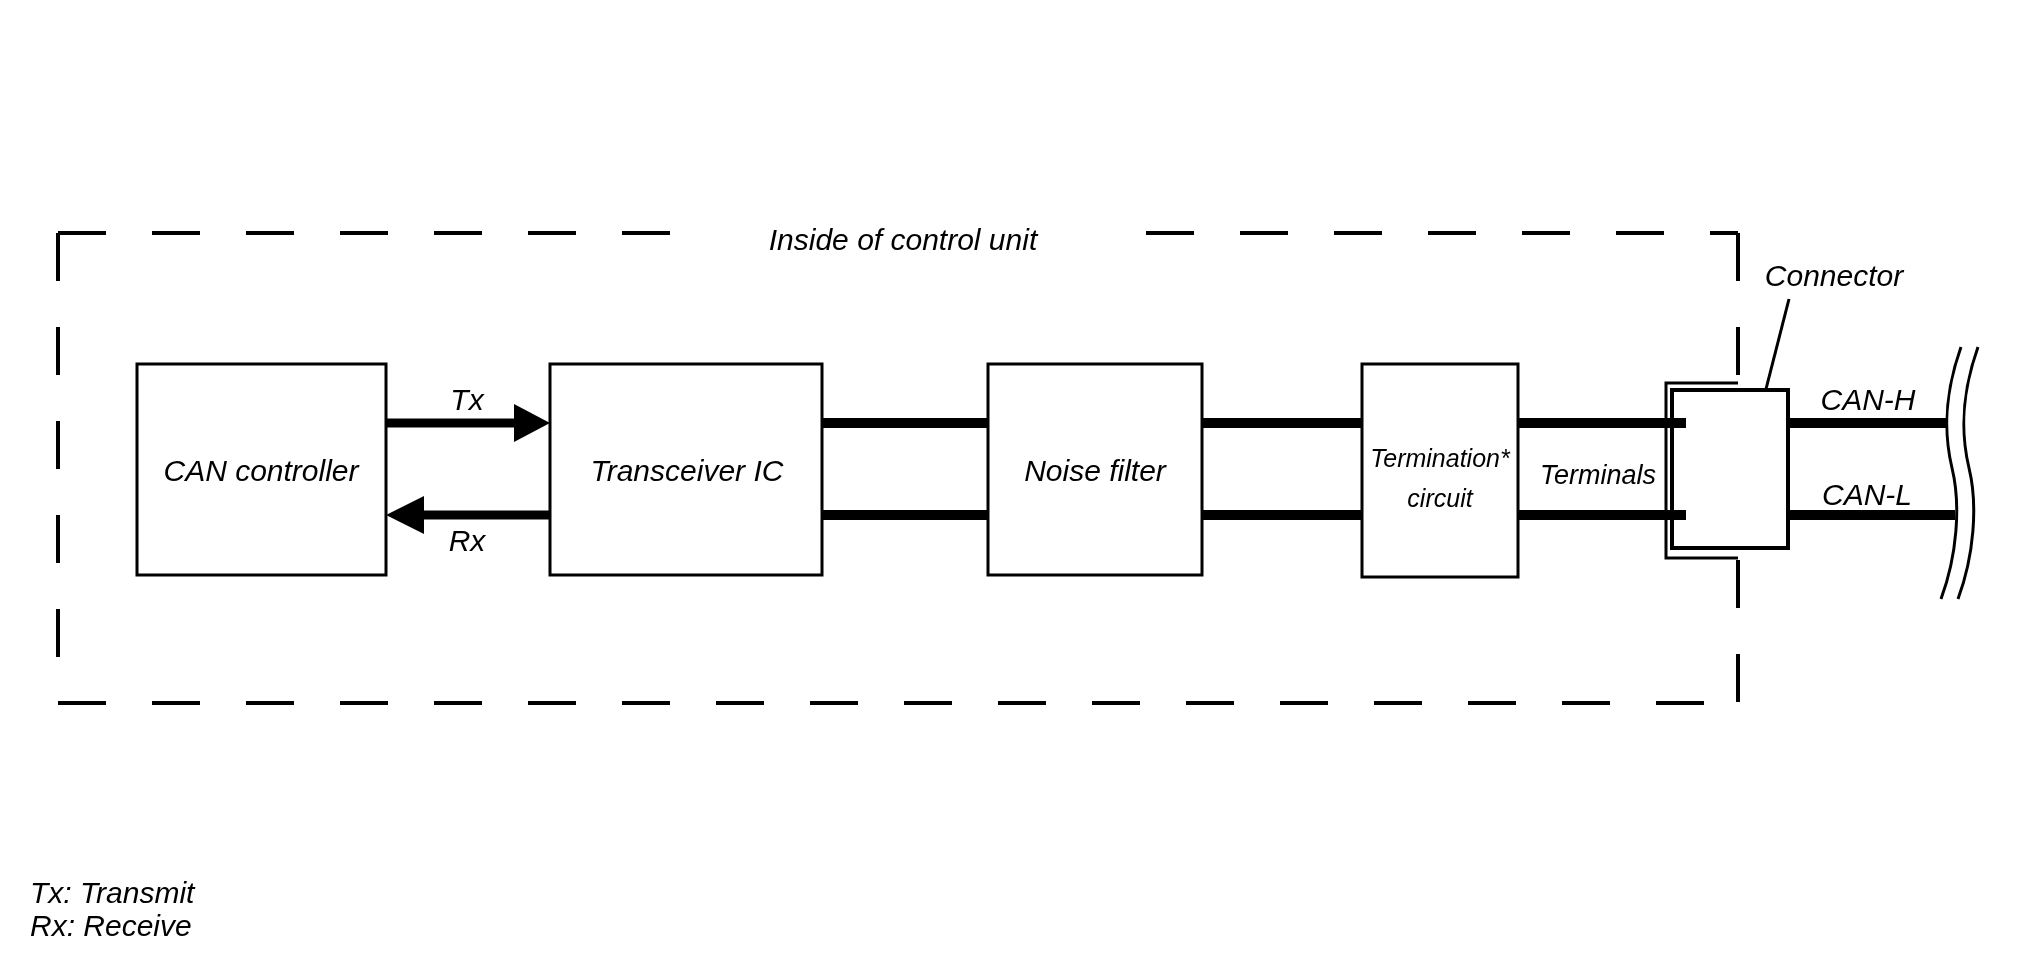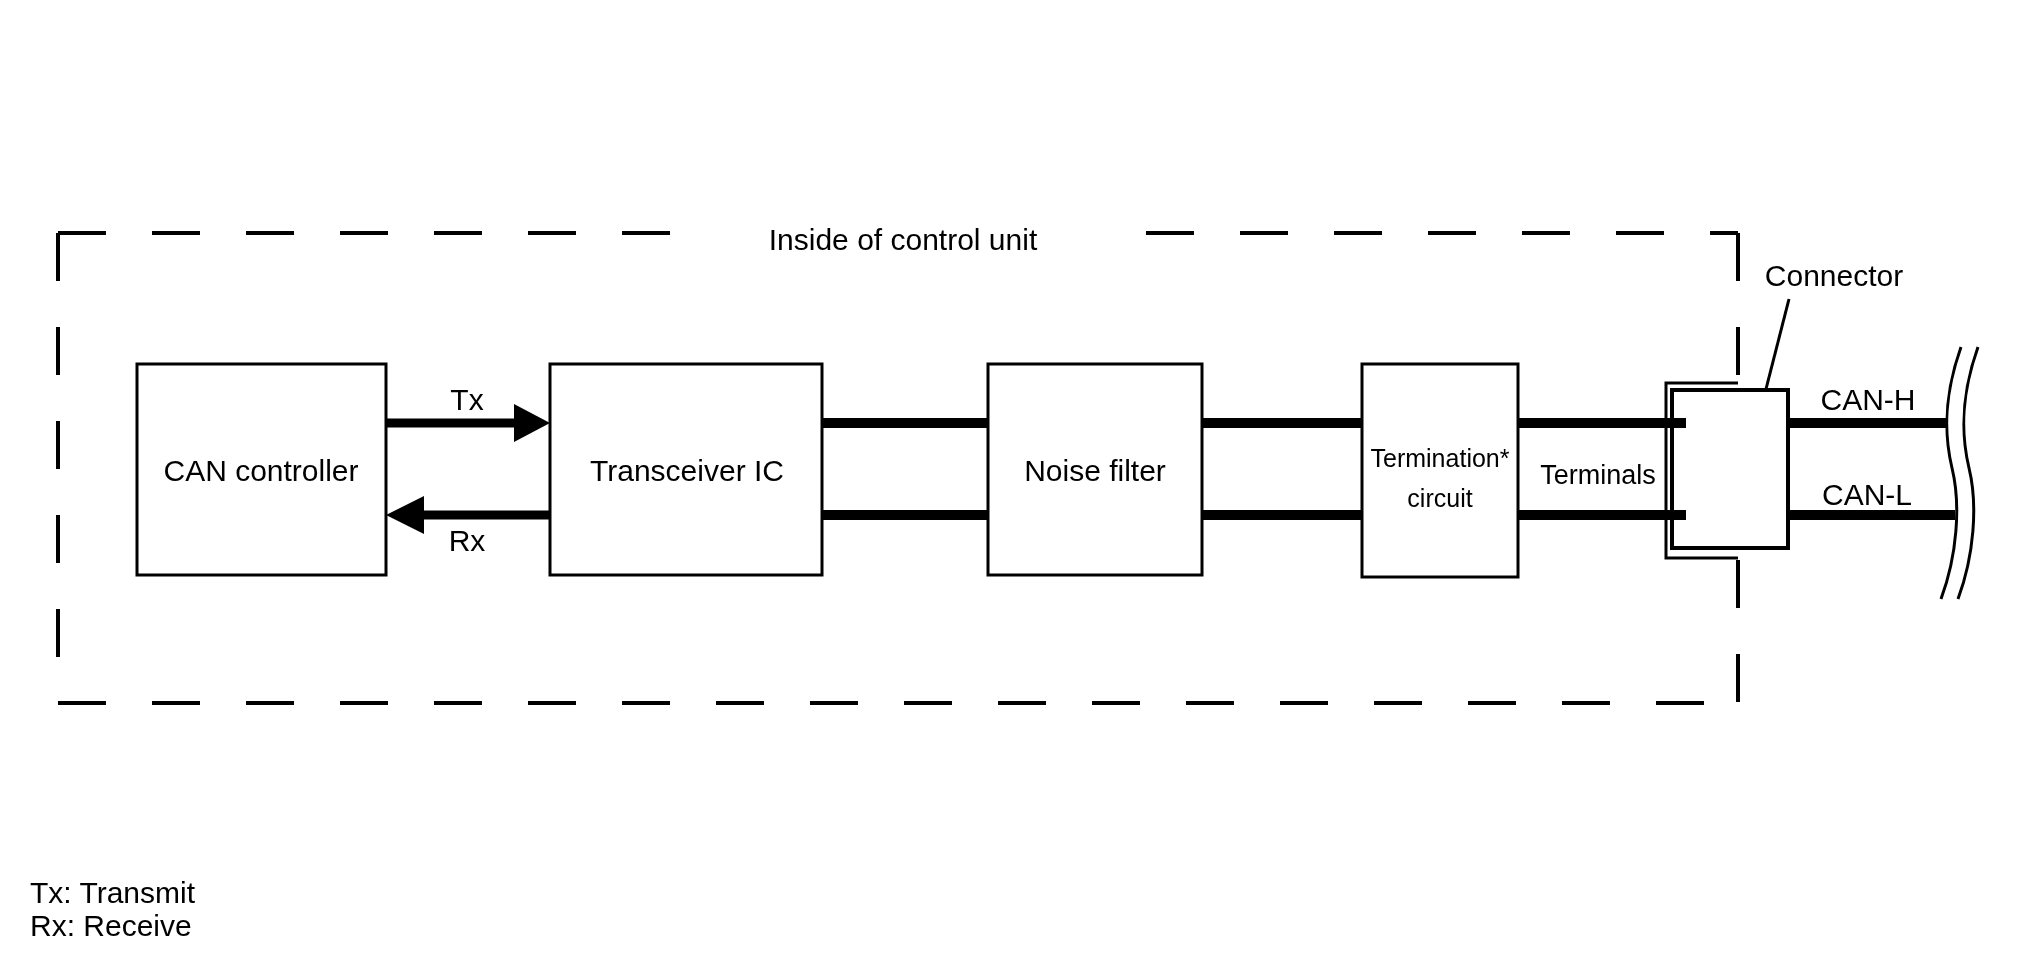--- a/index.html
+++ b/index.html
@@ -6,20 +6,21 @@
     margin: 0;
     padding: 0;
     background: #ffffff;
   }
   .stage {
     position: relative;
     width: 2020px;
     height: 969px;
     background: #ffffff;
     overflow: hidden;
+    font-style: italic;
   }
   svg { display: block; }
   .lbl {
     font-family: "Liberation Sans", "DejaVu Sans", sans-serif;
     fill: #000000;
     stroke: none;
   }
   .s30 { font-size: 30px; }
   .s27 { font-size: 27px; }
   .s25 { font-size: 25px; }

